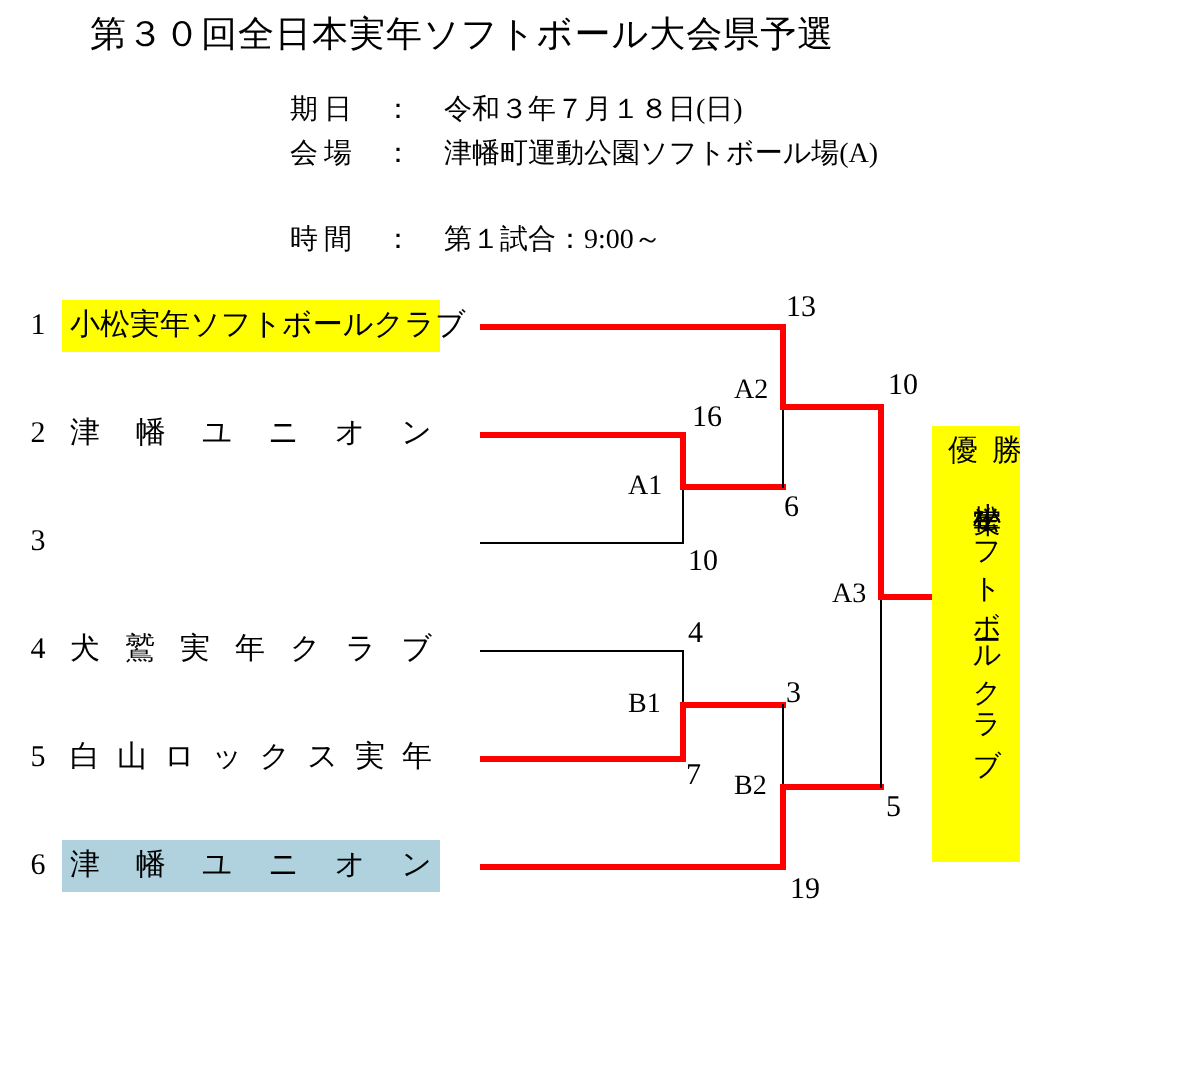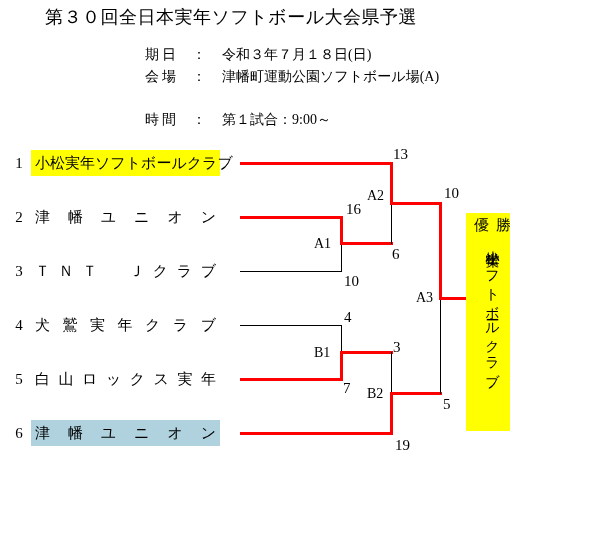--- a/index.html
+++ b/index.html
@@ -65,21 +65,20 @@
     <span class="ivalue">第１試合：9:00～</span>
   </div>
 
   <span class="seed" style="top:150px">1</span>
   <div class="tname hl-yellow" style="top:150px">小松実年ソフトボールクラブ</div>
 
   <span class="seed" style="top:204px">2</span>
   <div class="tname" style="top:204px">津幡ユニオン</div>
 
   <span class="seed" style="top:258px">3</span>
-  <div class="tname" style="top:258px">ＴＮＴ　Ｊクラブ</div>
 
   <span class="seed" style="top:312px">4</span>
   <div class="tname" style="top:312px">犬鷲実年クラブ</div>
 
   <span class="seed" style="top:366px">5</span>
   <div class="tname" style="top:366px">白山ロックス実年</div>
 
   <span class="seed" style="top:420px">6</span>
   <div class="tname hl-blue" style="top:420px">津幡ユニオン</div>
 

